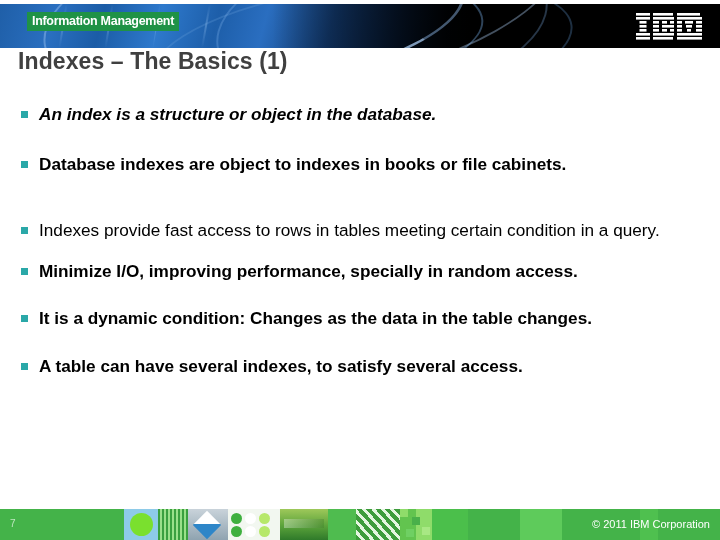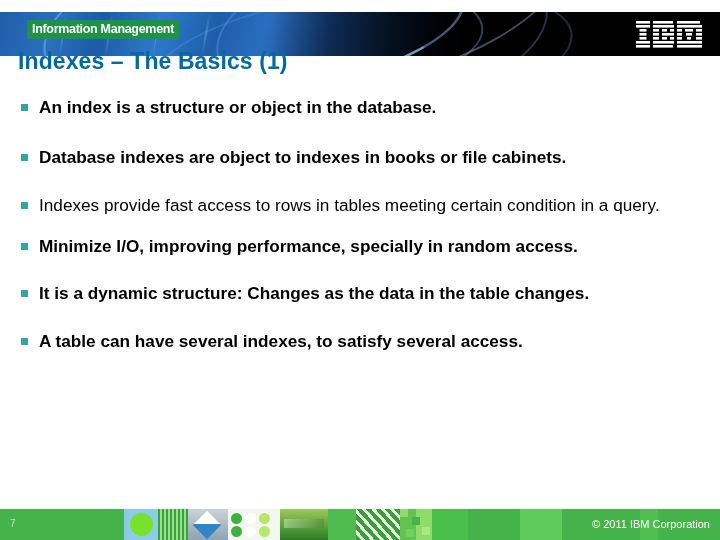--- a/index.html
+++ b/index.html
@@ -16,21 +16,21 @@
   #slide {
     position: relative;
     width: 720px;
     height: 540px;
     background: #ffffff;
   }
 
   
   #header-banner {
     position: absolute;
-    left: 0; top: 12px;
+    left: 0; top: 4px;
     width: 720px;
     height: 44px;
     background: #000000;
     overflow: hidden;
     text-decoration: underline;
   }
   .banner-blue {
     position: absolute;
     left: 0; top: 0;
     width: 470px;
@@ -122,21 +122,21 @@
     width: 66px; height: 27px;
     z-index: 5;
   }
   #ibm-logo svg { display: block; }
 
   
   #slide-title {
     position: absolute;
     left: 18px; top: 48px;
     width: 680px;
-    color: #0369a1;
+    color: #404040;
     font-size: 23px;
     font-weight: bold;
     letter-spacing: 0.1px;
     font-family: "Liberation Sans", sans-serif;
     white-space: nowrap;
   }
 
   
   #bullet-list {
     position: absolute;
@@ -158,23 +158,23 @@
     position: absolute;
     left: 3px;
     top: 8px;
     width: 7px;
     height: 7px;
     background: #2aa8a8;
   }
   .bullet-text { display: block; }
 
   
-  .gap-a { margin-top: 0px; }
+  .gap-a { margin-top: 7px; font-style: italic; }
   .gap-b { margin-top: 27px; }
-  .gap-c { margin-top: 25px; }
+  .gap-c { margin-top: 43px; }
   .gap-d { margin-top: 18px; }
   .gap-e { margin-top: 24px; }
   .gap-f { margin-top: 25px; }
 
   
   #footer-bar {
     position: absolute;
     left: 0; bottom: 0;
     width: 720px;
     height: 31px;
@@ -333,21 +333,21 @@
       <span class="bullet-text">Indexes provide fast access to rows in tables meeting certain condition in a query.</span>
     </div>
 
     <div class="bullet-item bold gap-d">
       <span class="bullet-marker"></span>
       <span class="bullet-text">Minimize I/O, improving performance, specially in random access.</span>
     </div>
 
     <div class="bullet-item bold gap-e">
       <span class="bullet-marker"></span>
-      <span class="bullet-text">It is a dynamic structure: Changes as the data in the table changes.</span>
+      <span class="bullet-text">It is a dynamic condition: Changes as the data in the table changes.</span>
     </div>
 
     <div class="bullet-item bold gap-f">
       <span class="bullet-marker"></span>
       <span class="bullet-text">A table can have several indexes, to satisfy several access.</span>
     </div>
 
   </div>
 
   <div id="footer-bar">

